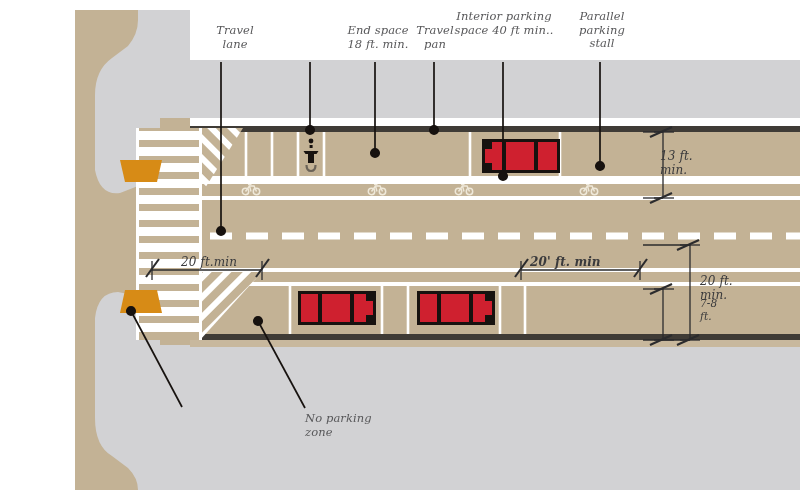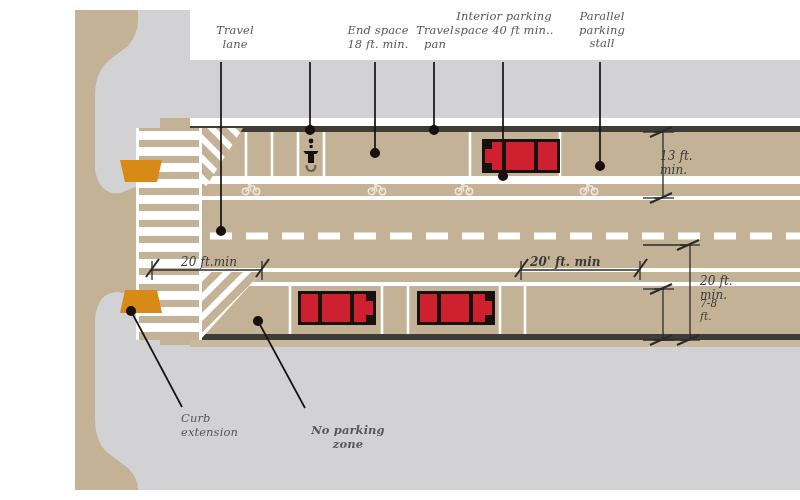--- a/index.html
+++ b/index.html
@@ -267,24 +267,22 @@
 <div class="lbl" style="left:406px; top:24px; width:58px;">Travel
 pan</div>
 
 <div class="lbl" style="left:450px; top:10px; width:108px;">Interior parking
 space 40 ft min..</div>
 
 <div class="lbl" style="left:572px; top:10px; width:60px;">Parallel
 parking
 stall</div>
 
-<div class="lbl" style="left:181px; top:412px; width:76px; text-align:left;">Curb
-extension</div>
-
-<div class="lbl" style="left:305px; top:424px; width:86px; text-align:center;font-weight:bold;">No parking
+
+<div class="lbl" style="left:305px; top:412px; width:86px; text-align:left;">No parking
 zone</div>
 
 <div class="dim" style="left:660px; top:150px; width:46px;">13 ft.
 min.</div>
 
 <div class="dim" style="left:700px; top:275px; width:48px;">20 ft.
 min.</div>
 
 <div class="dim small" style="left:657px; top:297px; width:34px;margin-left:43px;">7-8
 ft.</div>

